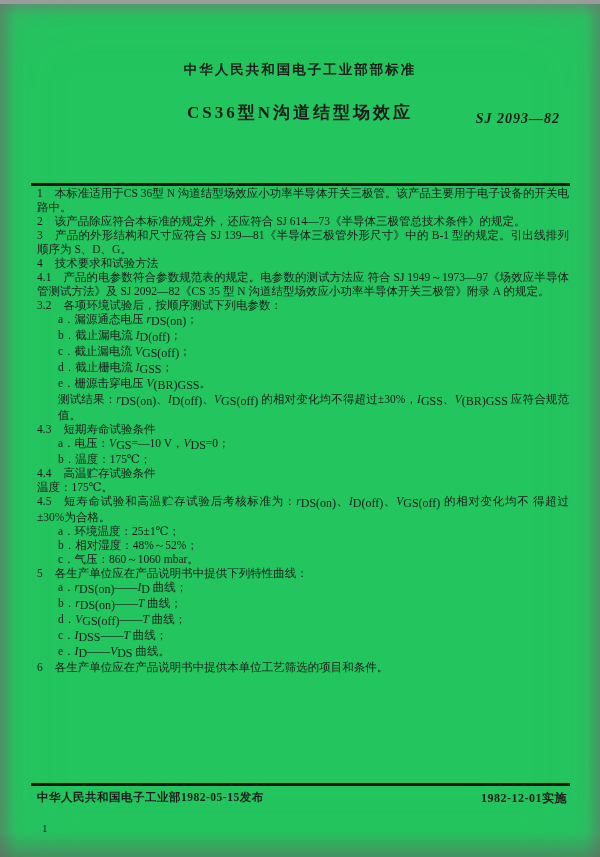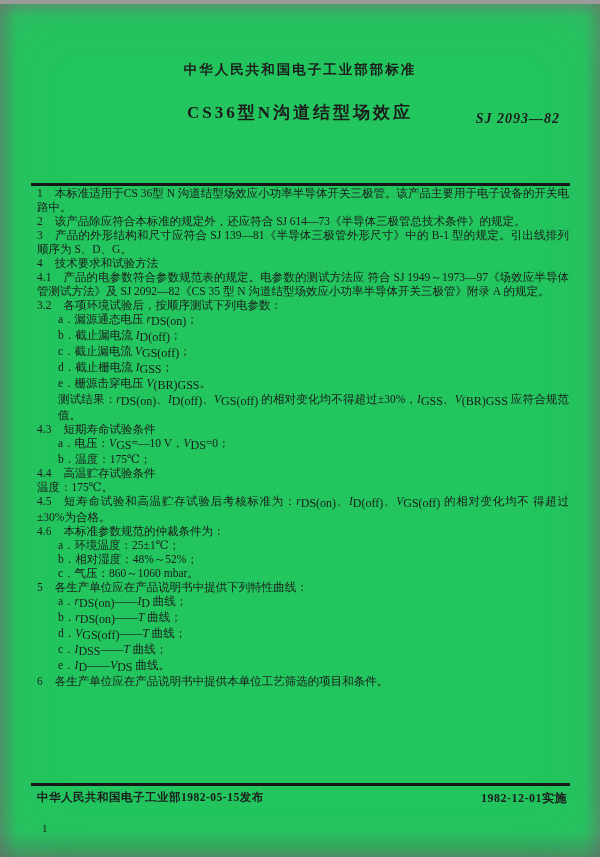--- a/index.html
+++ b/index.html
@@ -67,21 +67,20 @@
     <p class="blk indent"><span><span>c．截止漏电流 </span><span class="run-sym">V</span><span class="run-sub">GS(off)</span><span>；</span></span></p>
     <p class="blk indent"><span><span>d．截止栅电流 </span><span class="run-sym">I</span><span class="run-sub">GSS</span><span>；</span></span></p>
     <p class="blk indent"><span><span>e．栅源击穿电压 </span><span class="run-sym">V</span><span class="run-sub">(BR)GSS</span><span>。</span></span></p>
     <p class="blk indent"><span><span>测试结果：</span><span class="run-sym">r</span><span class="run-sub">DS(on)</span><span>、</span><span class="run-sym">I</span><span class="run-sub">D(off)</span><span>、</span><span class="run-sym">V</span><span class="run-sub">GS(off)</span><span> 的相对变化均不得超过±30%，</span><span class="run-sym">I</span><span class="run-sub">GSS</span><span>、</span><span class="run-sym">V</span><span class="run-sub">(BR)GSS</span><span> 应符合规范值。</span></span></p>
     <p class="blk"><span class="clause-num">4.3</span><span><span>短期寿命试验条件</span></span></p>
     <p class="blk indent"><span><span>a．电压：</span><span class="run-sym">V</span><span class="run-sub">GS</span><span>=—10 V，</span><span class="run-sym">V</span><span class="run-sub">DS</span><span>=0；</span></span></p>
     <p class="blk indent"><span><span>b．温度：175℃；</span></span></p>
     <p class="blk"><span class="clause-num">4.4</span><span><span>高温贮存试验条件</span></span></p>
     <p class="blk"><span><span>温度：175℃。</span></span></p>
     <p class="blk"><span class="clause-num">4.5</span><span><span>短寿命试验和高温贮存试验后考核标准为：</span><span class="run-sym">r</span><span class="run-sub">DS(on)</span><span>、</span><span class="run-sym">I</span><span class="run-sub">D(off)</span><span>、</span><span class="run-sym">V</span><span class="run-sub">GS(off)</span><span> 的相对变化均不 得超过±30%为合格。</span></span></p>
-    <p class="blk"><span class="clause-num">4.6</span><span><span>本标准参数规范的仲裁条件为：</span></span></p>
     <p class="blk indent"><span><span>a．环境温度：25±1℃；</span></span></p>
     <p class="blk indent"><span><span>b．相对湿度：48%～52%；</span></span></p>
     <p class="blk indent"><span><span>c．气压：860～1060 mbar。</span></span></p>
     <p class="blk"><span class="clause-num">5</span><span><span>各生产单位应在产品说明书中提供下列特性曲线：</span></span></p>
     <p class="blk indent"><span><span>a．</span><span class="run-sym">r</span><span class="run-sub">DS(on)</span><span>——</span><span class="run-sym">I</span><span class="run-sub">D</span><span> 曲线；</span></span></p>
     <p class="blk indent"><span><span>b．</span><span class="run-sym">r</span><span class="run-sub">DS(on)</span><span>——</span><span class="run-sym">T</span><span> 曲线；</span></span></p>
     <p class="blk indent"><span><span>d．</span><span class="run-sym">V</span><span class="run-sub">GS(off)</span><span>——</span><span class="run-sym">T</span><span> 曲线；</span></span></p>
     <p class="blk indent"><span><span>c．</span><span class="run-sym">I</span><span class="run-sub">DSS</span><span>——</span><span class="run-sym">T</span><span> 曲线；</span></span></p>
     <p class="blk indent"><span><span>e．</span><span class="run-sym">I</span><span class="run-sub">D</span><span>——</span><span class="run-sym">V</span><span class="run-sub">DS</span><span> 曲线。</span></span></p>
     <p class="blk"><span class="clause-num">6</span><span><span>各生产单位应在产品说明书中提供本单位工艺筛选的项目和条件。</span></span></p>

